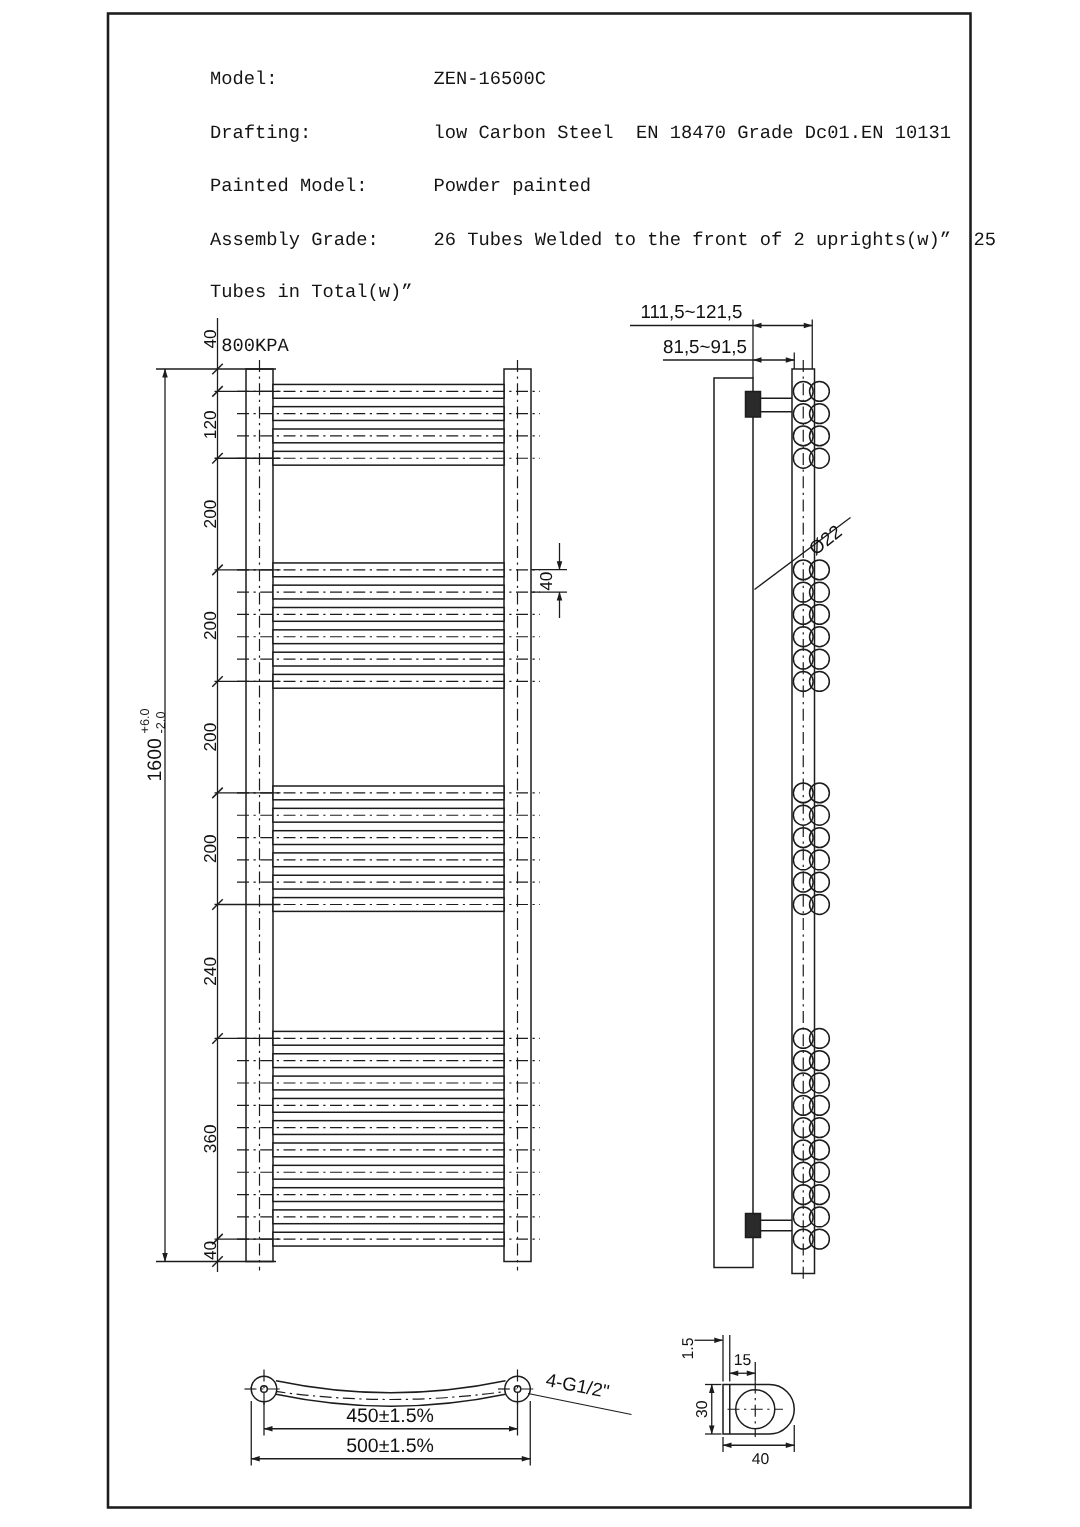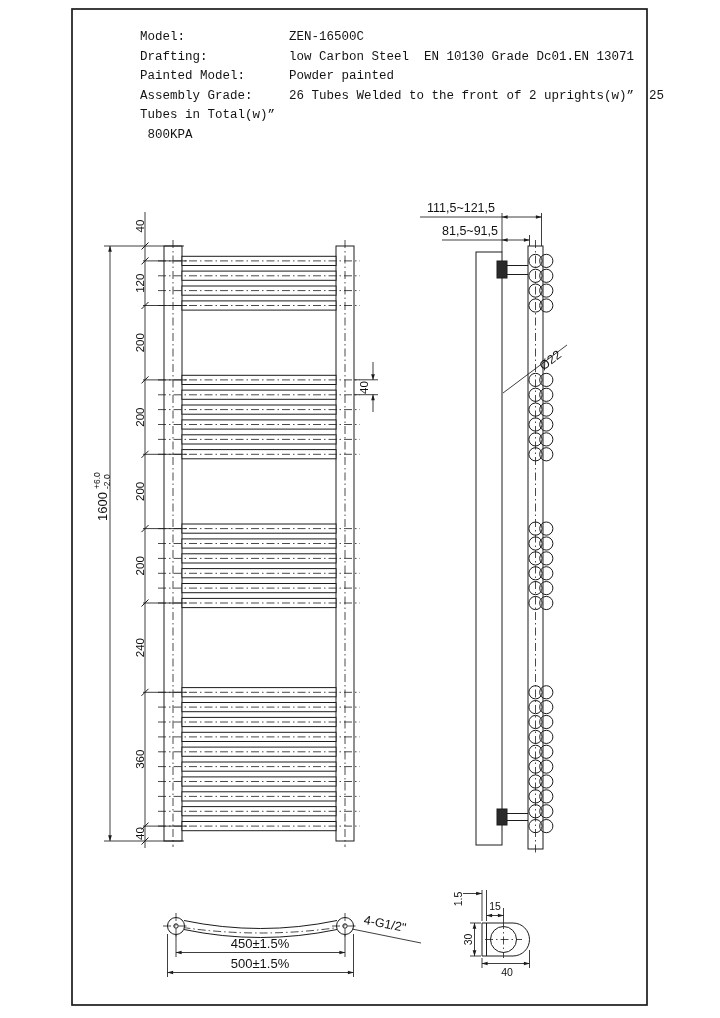--- a/index.html
+++ b/index.html
@@ -1,20 +1,20 @@
 <!DOCTYPE html>
 <html><head>
 <meta charset="utf-8">
 <style>
   html,body{margin:0;padding:0;background:#ffffff;}
   .page{position:relative;width:720px;height:1018px;background:#fff;overflow:hidden;
         font-family:"Liberation Sans",sans-serif;color:#111;}
   .spec{position:absolute;left:140px;top:28px;width:505px;
         font-family:"Liberation Mono",monospace;font-size:12.5px;color:#141414;}
-  .srow{display:flex;line-height:19.6px;}
+  .srow{display:flex;line-height:19.6px;margin-top:16px;}
   .srow .lab{min-width:149px;white-space:pre;}
   .srow .val{white-space:pre;text-align:center;}
   svg{position:absolute;left:0;top:0;}
   .ln{stroke:#1c1c1c;stroke-width:1;fill:none;}
   .thin{stroke-width:0.85;}
   .thick{stroke-width:1.7;}
   .wfill{fill:#ffffff;}
   .dkfill{fill:#2a2a2a;stroke:#1c1c1c;}
   .cl{stroke:#1c1c1c;stroke-width:0.8;stroke-dasharray:8 3 1.5 3;fill:none;}
   text.dim{font-family:"Liberation Sans",sans-serif;font-size:11.5px;fill:#111;}
@@ -301,21 +301,21 @@
   </g>
 </svg>
 
   <div class="spec">
     <div class="srow">
       <span class="lab">Model:</span>
       <span class="val">ZEN-16500C</span>
     </div>
     <div class="srow">
       <span class="lab">Drafting:</span>
-      <span class="val">low Carbon Steel  EN 10130 Grade Dc01.EN 13071</span>
+      <span class="val">low Carbon Steel  EN 18470 Grade Dc01.EN 10131</span>
     </div>
     <div class="srow">
       <span class="lab">Painted Model:</span>
       <span class="val">Powder painted</span>
     </div>
     <div class="srow">
       <span class="lab">Assembly Grade:</span>
       <span class="val">26 Tubes Welded to the front of 2 uprights(w)”  25</span>
     </div>
     <div class="srow">

